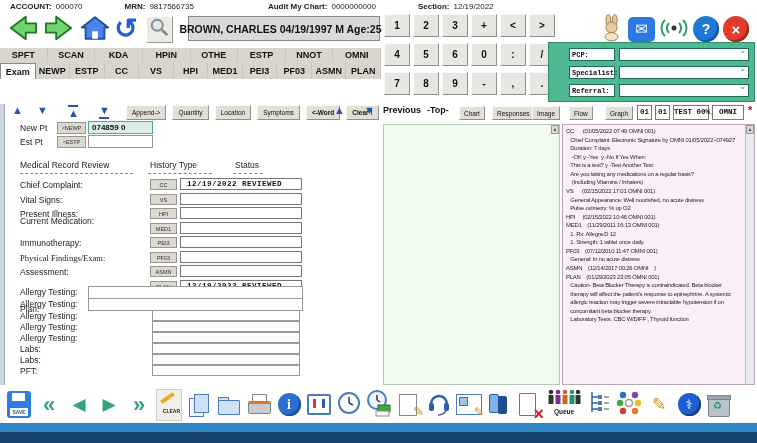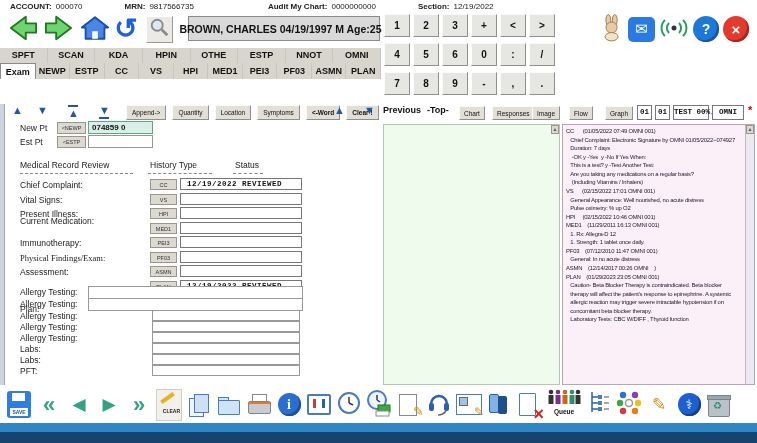--- a/index.html
+++ b/index.html
@@ -252,20 +252,34 @@
           </svg></span>
       </button>
     <button class="circ helpc">
         <span>?</span>
       </button>
     <button class="circ closec">
         <span>×</span>
       </button>
   </div>
 
+  <div class="refpanel">
+    <div class="refrow" style="top:5px">
+      <span class="reflabel">PCP:</span>
+      <div class="refdd"></div>
+    </div>
+    <div class="refrow" style="top:23px">
+      <span class="reflabel">Specialist:</span>
+      <div class="refdd"></div>
+    </div>
+    <div class="refrow" style="top:41px">
+      <span class="reflabel">Referral:</span>
+      <div class="refdd"></div>
+    </div>
+  </div>
 
   <div class="ltool">
     <button class="sarr" style="left:12px">
         <span>▲</span>
       </button>
     <button class="sarr" style="left:37px">
         <span>▼</span>
       </button>
     <button class="sarr" style="left:68px">
         <span class="bar"></span>

